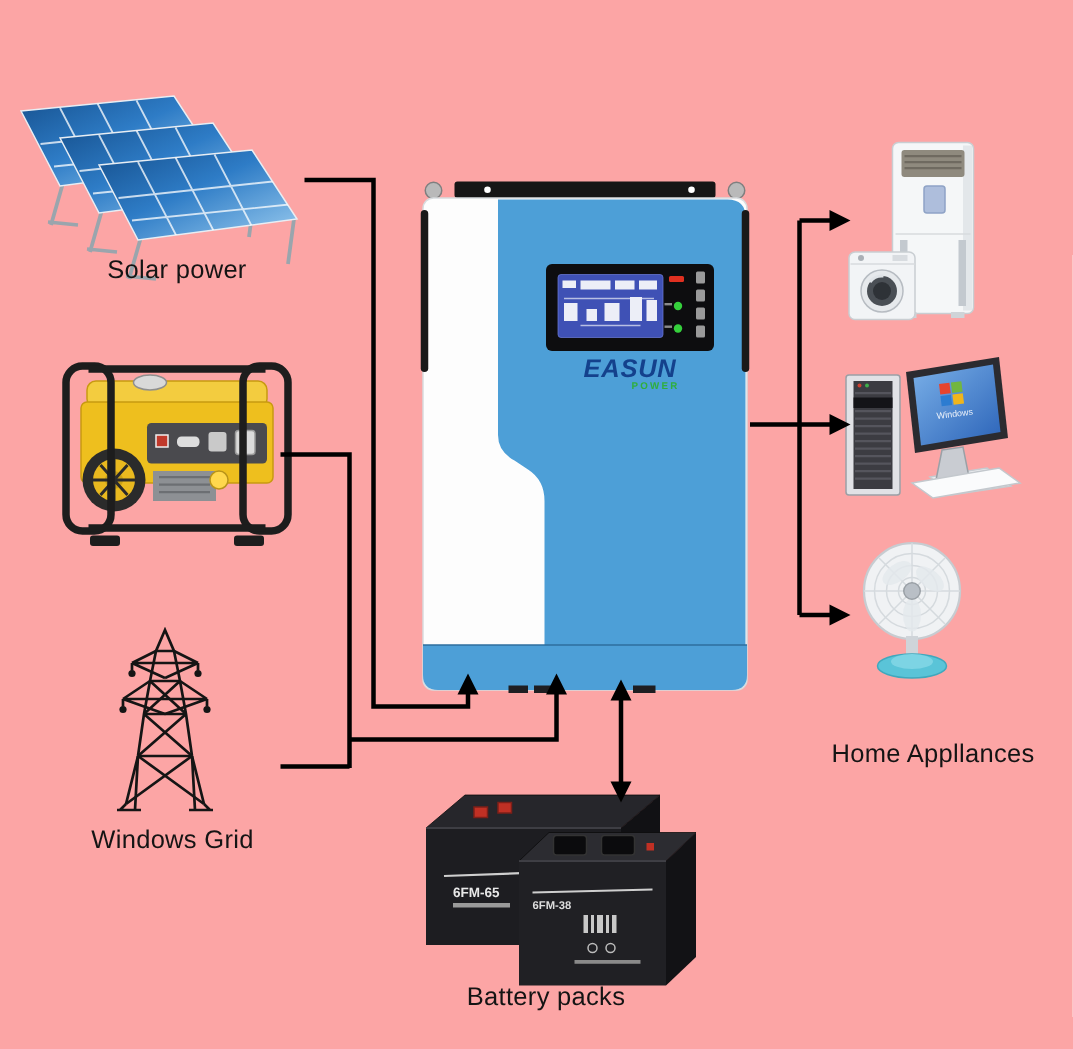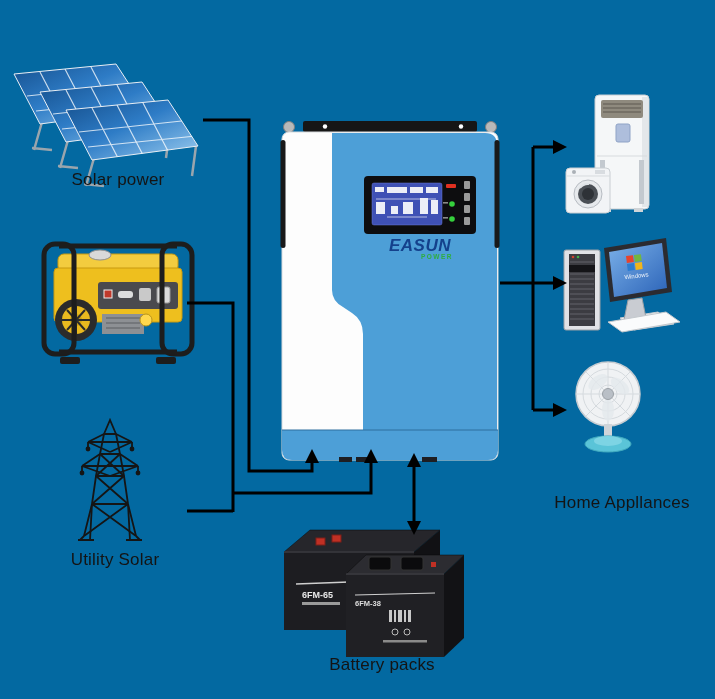--- a/index.html
+++ b/index.html
@@ -1,17 +1,17 @@
 <!DOCTYPE html>
 <html><head>
 <meta charset="utf-8">
 <style>
   html,body{margin:0;padding:0;}
   body{font-family:"Liberation Sans",sans-serif;background:#fff;}
-  .stage{position:relative;width:715px;height:699px;background:#0369a1;overflow:hidden;}
+  .stage{position:relative;width:715px;height:699px;background:#fca5a5;overflow:hidden;}
   .abs{position:absolute;}
   .node-label{position:absolute;width:200px;text-align:center;font-size:17px;color:#141414;letter-spacing:.2px;}
   svg{display:block;}
 </style>
 </head>
 <body>
 
 <div class="stage">
 
   <svg class="abs" style="left:8px;top:52px" width="200" height="140" viewBox="0 0 200 140">
@@ -72,21 +72,21 @@
       <path d="M26,16 L22,36 L18,58 L14,86 L6,118 M38,16 L42,36 L46,58 L50,86 L58,118"></path>
       <path d="M22,36 H42 M18,58 H46 M14,86 H50"></path>
       <path d="M22,36 L46,58 M42,36 L18,58 M18,58 L50,86 M46,58 L14,86 M14,86 L58,118 M50,86 L6,118"></path>
       <path d="M0,122 H16 M48,122 H64 M6,118 L2,122 M14,86 L12,122 M58,118 L62,122 M50,86 L52,122"></path>
     </g>
     <circle cx="10" cy="31" r="2.4" fill="#151515"></circle>
     <circle cx="54" cy="31" r="2.4" fill="#151515"></circle>
     <circle cx="4" cy="55" r="2.4" fill="#151515"></circle>
     <circle cx="60" cy="55" r="2.4" fill="#151515"></circle>
   </svg>
-  <div class="node-label" style="left:15px;top:550px">Utility Solar</div>
+  <div class="node-label" style="left:15px;top:550px">Windows Grid</div>
 
   <svg class="abs" style="left:279px;top:114px" width="222" height="348" viewBox="0 0 222 348">
     <circle cx="10" cy="13" r="5.5" fill="#b9b9b9" stroke="#7f7f7f"></circle>
     <circle cx="212" cy="13" r="5.5" fill="#b9b9b9" stroke="#7f7f7f"></circle>
     <rect x="24" y="7" width="174" height="11" rx="2" fill="#161616"></rect>
     <circle cx="46" cy="12.5" r="2.2" fill="#fff"></circle>
     <circle cx="182" cy="12.5" r="2.2" fill="#fff"></circle>
     <rect x="3" y="18" width="216" height="328" rx="7" fill="#fdfdfd" stroke="#d8dbde"></rect>
     <path d="M53,19 H206 Q218,19 218,31 V316 H84 V220 Q84,206 73,199 L64,193 Q53,187 53,176 Z" fill="#4d9fd7"></path>
     <path d="M3,316 H219 V336 Q219,346 209,346 H13 Q3,346 3,336 Z" fill="#4d9fd7"></path>
@@ -227,21 +227,21 @@
       <rect x="46" y="62" width="3" height="12"></rect>
       <rect x="51" y="62" width="2" height="12"></rect>
       <rect x="55" y="62" width="4" height="12"></rect>
       <rect x="61" y="62" width="2" height="12"></rect>
       <rect x="65" y="62" width="3" height="12"></rect>
     </g>
     <circle cx="52" cy="84" r="3" fill="none" stroke="#bbb"></circle>
     <circle cx="64" cy="84" r="3" fill="none" stroke="#bbb"></circle>
     <rect x="40" y="92" width="44" height="2.5" fill="#8a8a8a"></rect>
   </svg>
-  <div class="node-label" style="left:282px;top:655px">Battery packs</div>
+  <div class="node-label" style="left:264px;top:655px">Battery packs</div>
 
   <svg class="abs" style="left:0;top:0;pointer-events:none" width="715" height="699" viewBox="0 0 715 699">
     <g stroke="#000" stroke-width="3" fill="none">
       <path d="M203,120 L249,120 L249,471 L312,471 L312,460"></path>
       <path d="M187,303 L233,303 L233,512 M187,511 L233,511 M233,493 L371,493 L371,460"></path>
       <path d="M414,464 L414,524"></path>
       <path d="M500,283 L533,283 M533,147 L533,410 M533,147 L555,147 M533,283 L555,283 M533,410 L555,410"></path>
     </g>
     <g fill="#000">
       <polygon points="312,449 305,463 319,463"></polygon>

